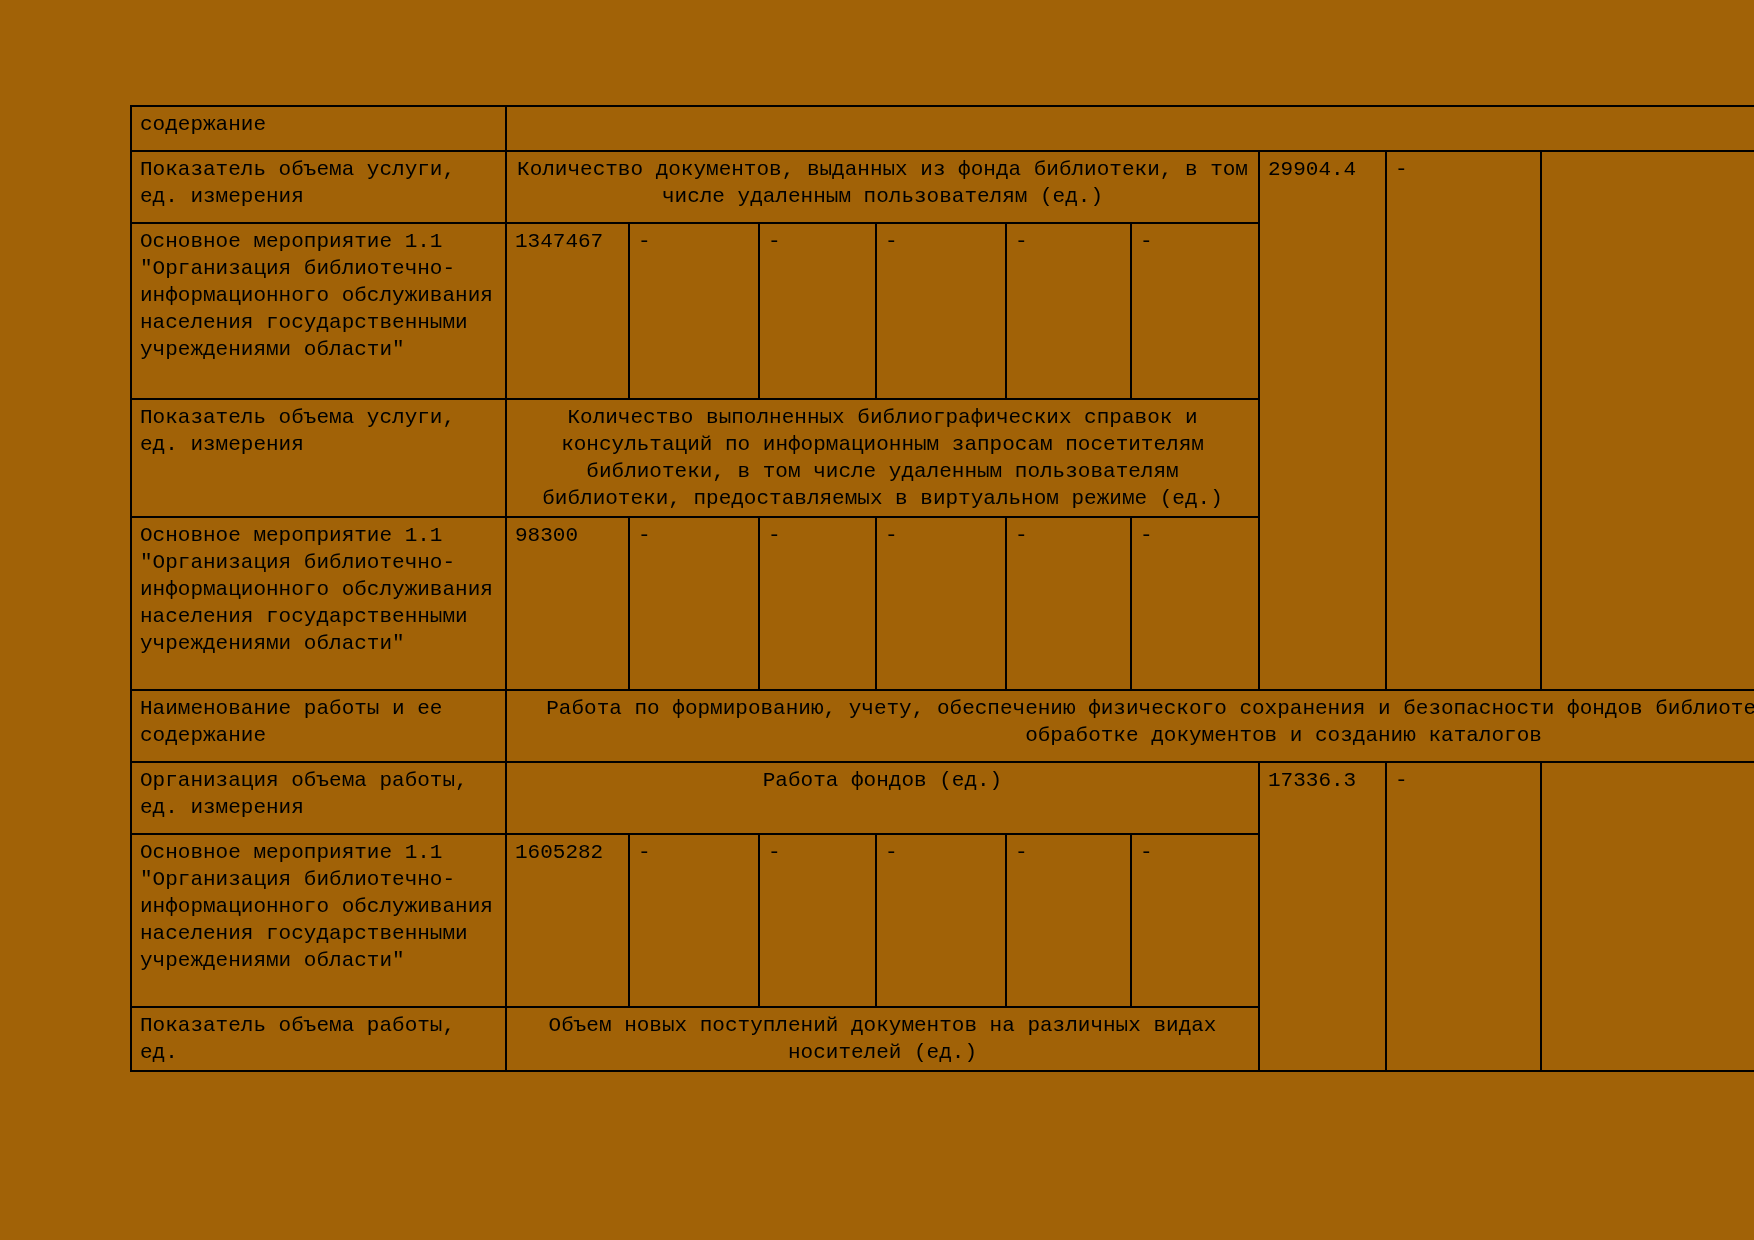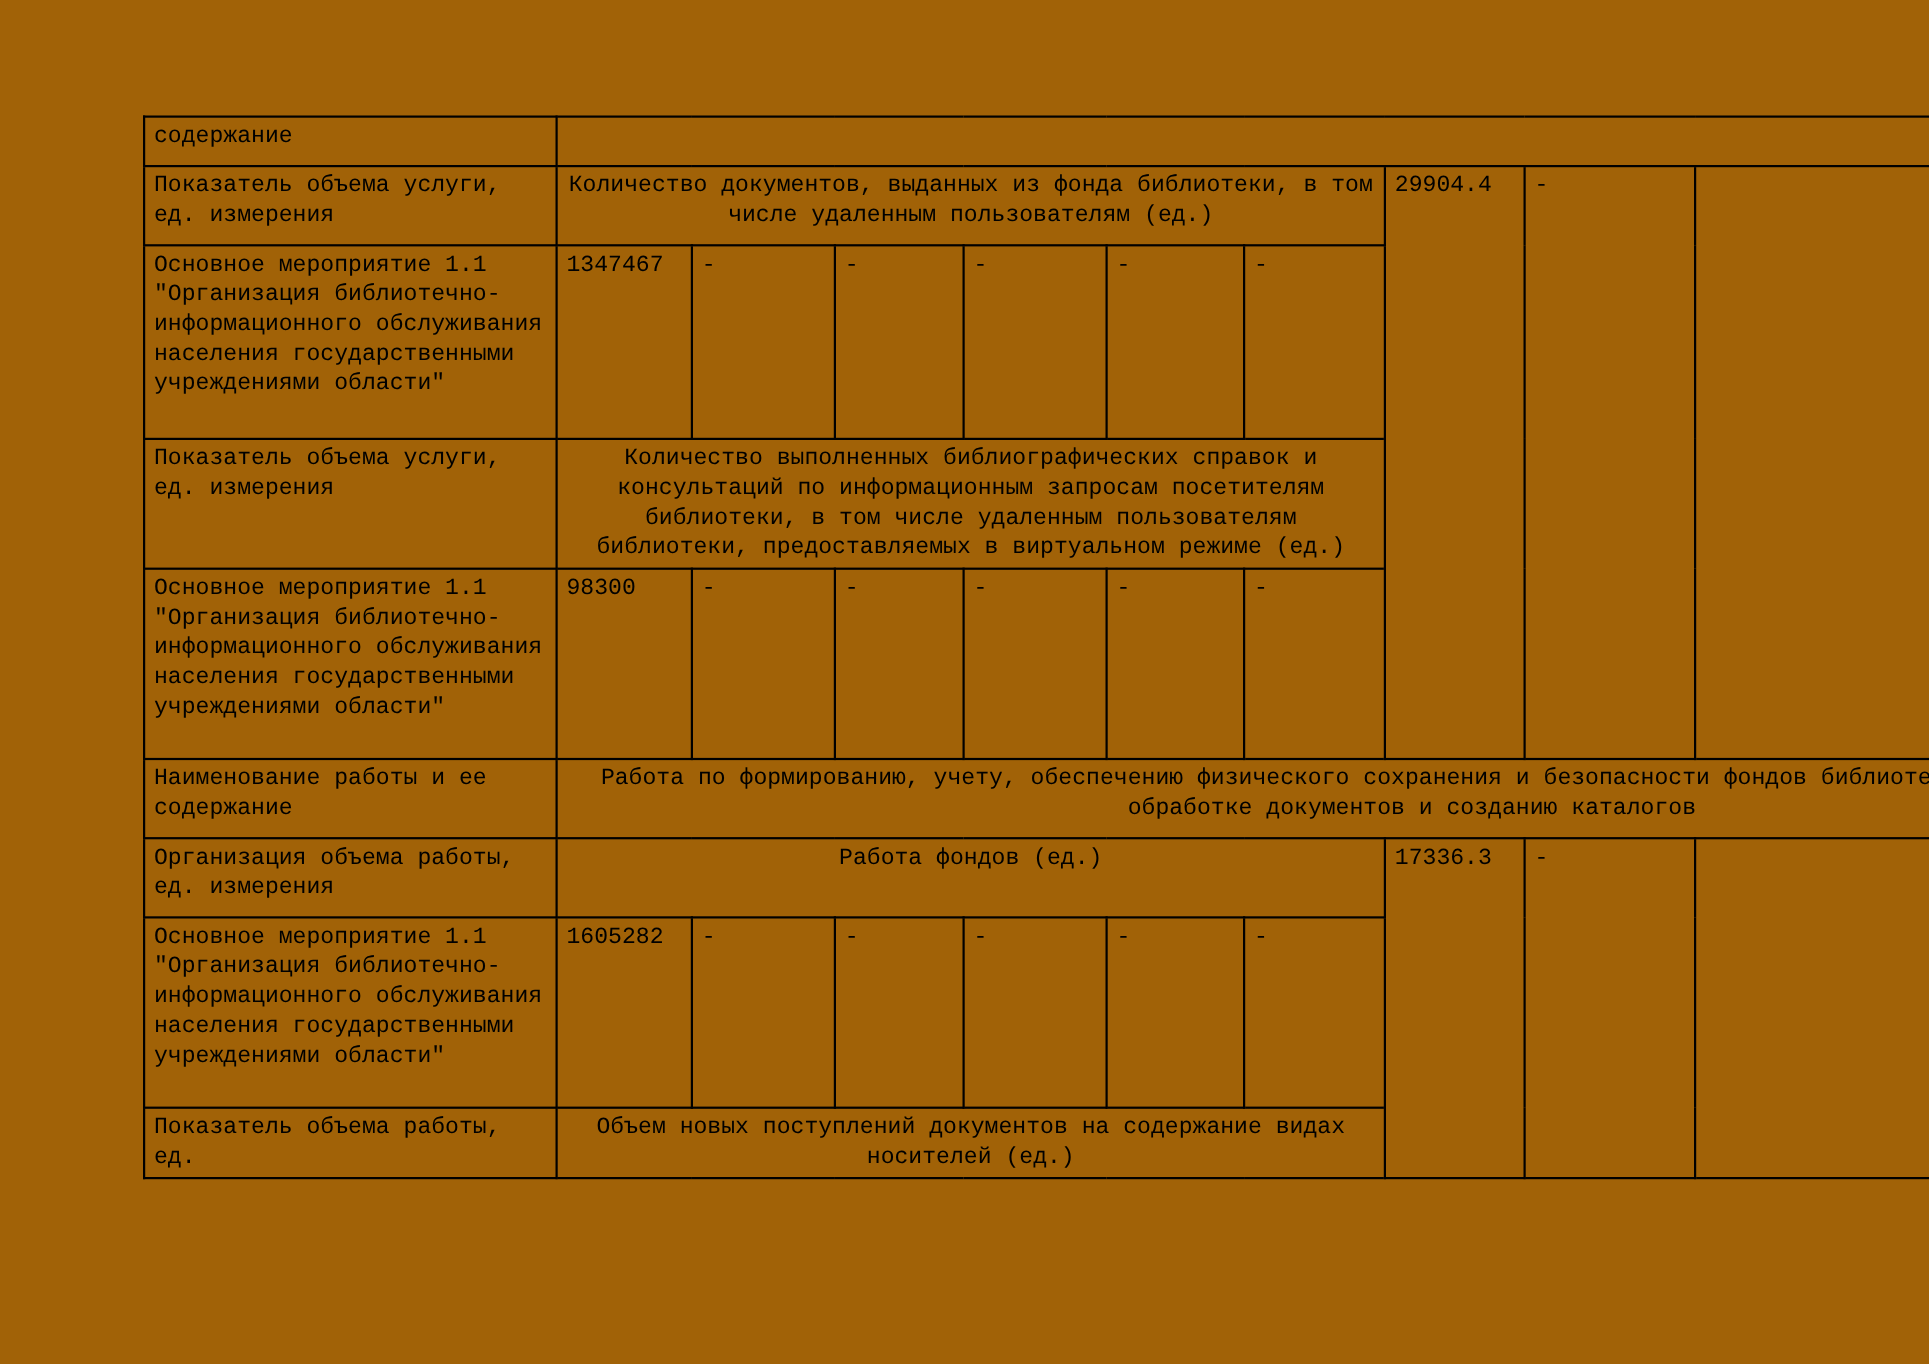--- a/index.html
+++ b/index.html
@@ -130,17 +130,17 @@
       <td class="num-cell">1605282</td>
       <td class="num-cell">-</td>
       <td class="num-cell">-</td>
       <td class="num-cell">-</td>
       <td class="num-cell">-</td>
       <td class="num-cell">-</td>
     </tr>
 
     <tr style="height:50px">
       <td class="label-cell">Показатель объема работы, ед.</td>
-      <td class="center-cell" colspan="6">Объем новых поступлений документов на содержание видах носителей (ед.)</td>
+      <td class="center-cell" colspan="6">Объем новых поступлений документов на различных видах носителей (ед.)</td>
     </tr>
   </tbody>
     </table>
 </div>
 
 </body></html>

